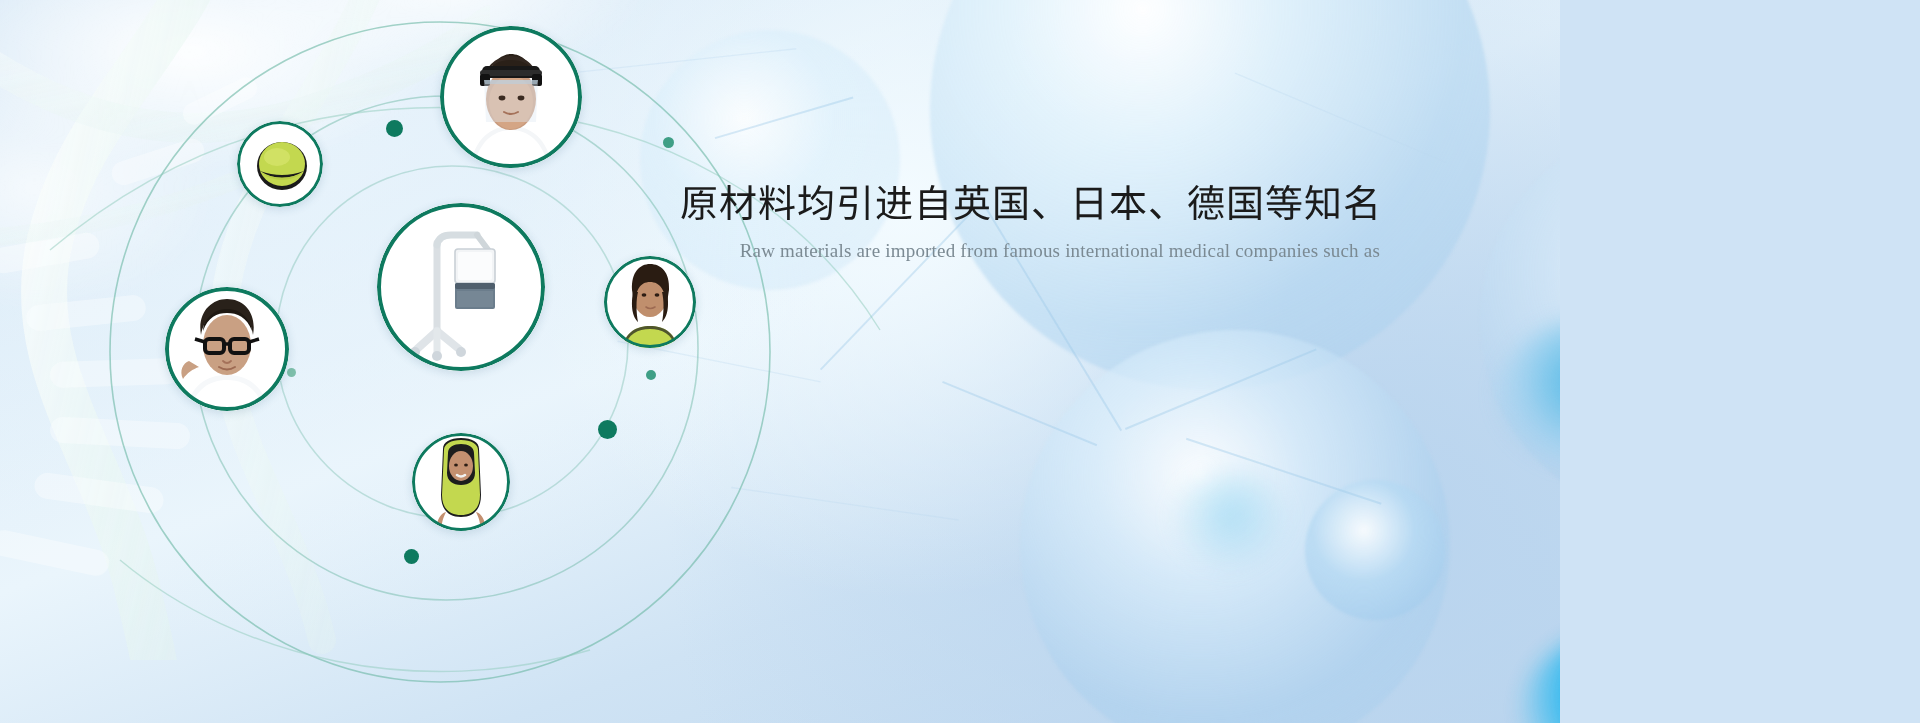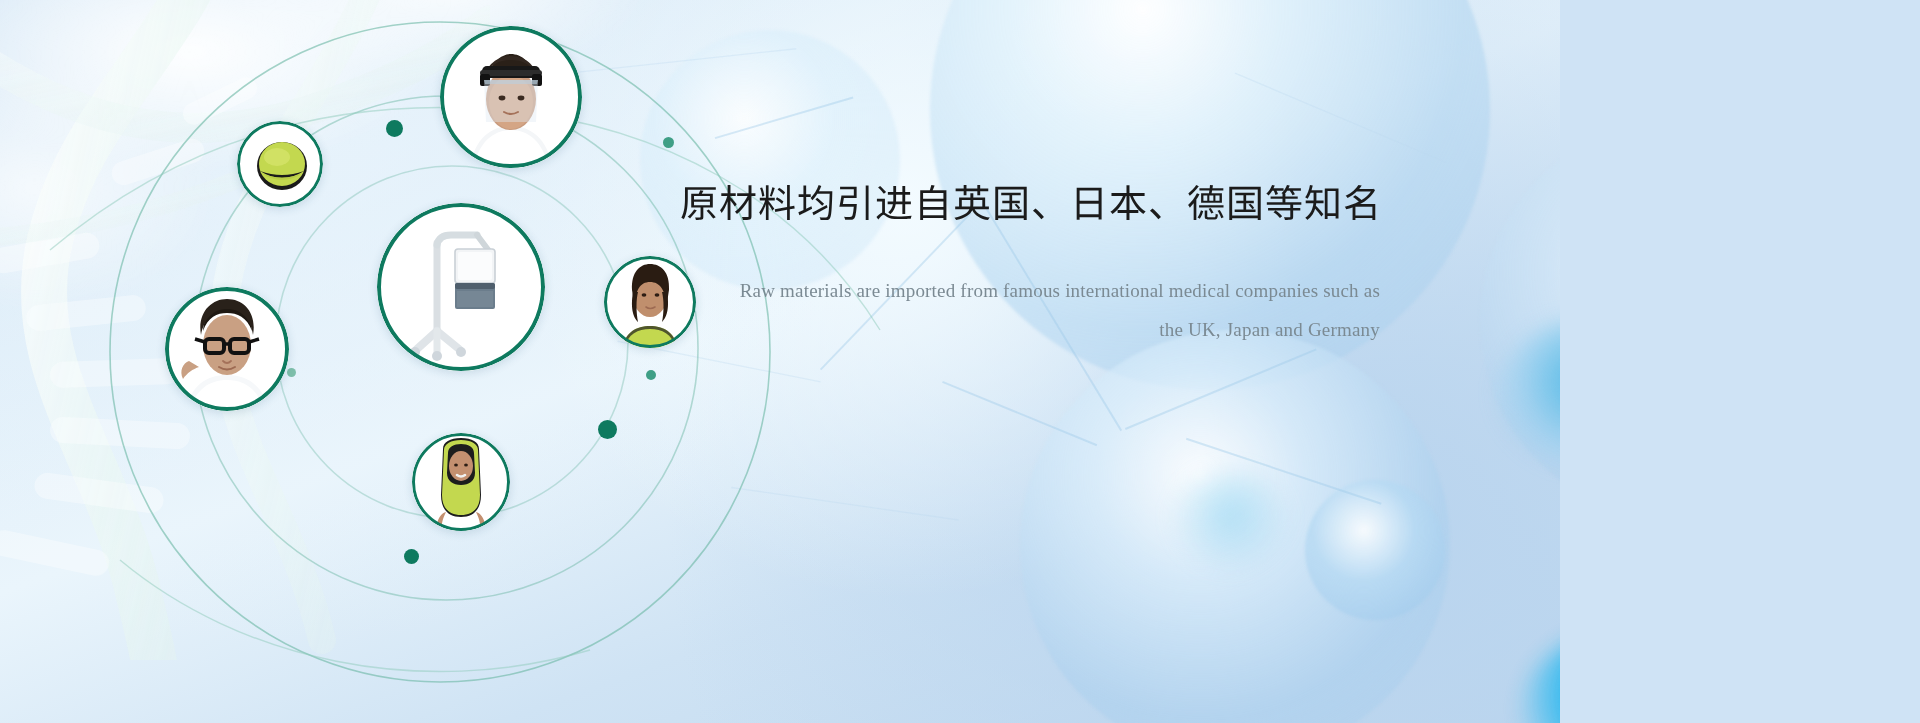--- a/index.html
+++ b/index.html
@@ -130,21 +130,20 @@
     font-family:"DejaVu Sans", "Liberation Sans", sans-serif;
     font-size:38px;
     line-height:1.42;
     color:#1b1b1b;
     letter-spacing:1px;
     font-weight:400;
     white-space:nowrap;
   }
   .headline .l2 { display:block; }
   .subtitle {
-    margin-top:40px;
     font-family:"Liberation Serif", "DejaVu Serif", serif;
     font-size:19px;
     line-height:2.05;
     color:#7b8a93;
     letter-spacing:.2px;
   }
   .subtitle .s2 { display:block; }
 </style>
 </head>
 <body>
@@ -335,17 +334,16 @@
     </svg>
     <div class="ring"></div>
   </div>
 
   <div class="text-block">
     <div class="headline">
       <span class="l1">原材料均引进自英国、日本、德国等知名</span>
     </div>
     <div class="subtitle">
       <span class="s1">Raw materials are imported from famous international medical companies such as</span>
-      <span class="s2">the UK, Japan and Germany</span>
     </div>
   </div>
 
 </div>
 
 </body></html>

